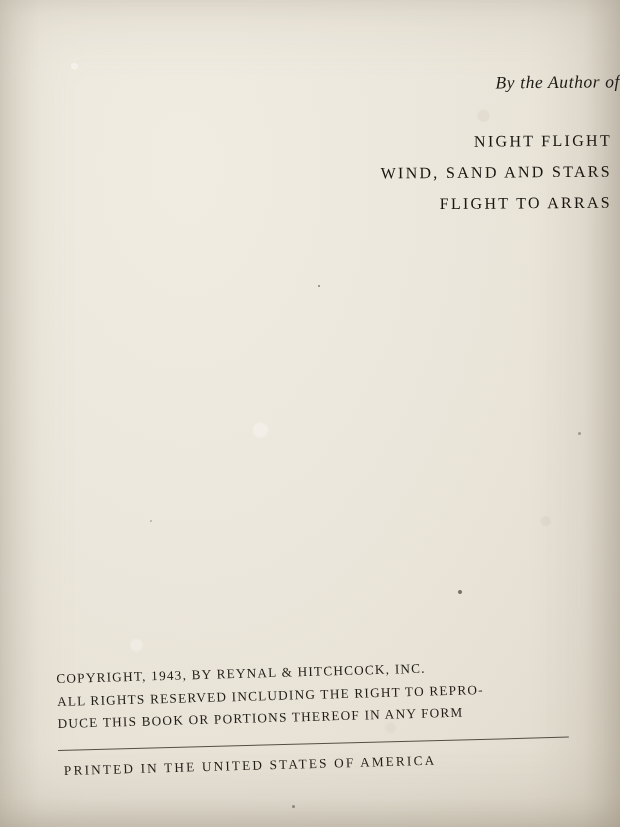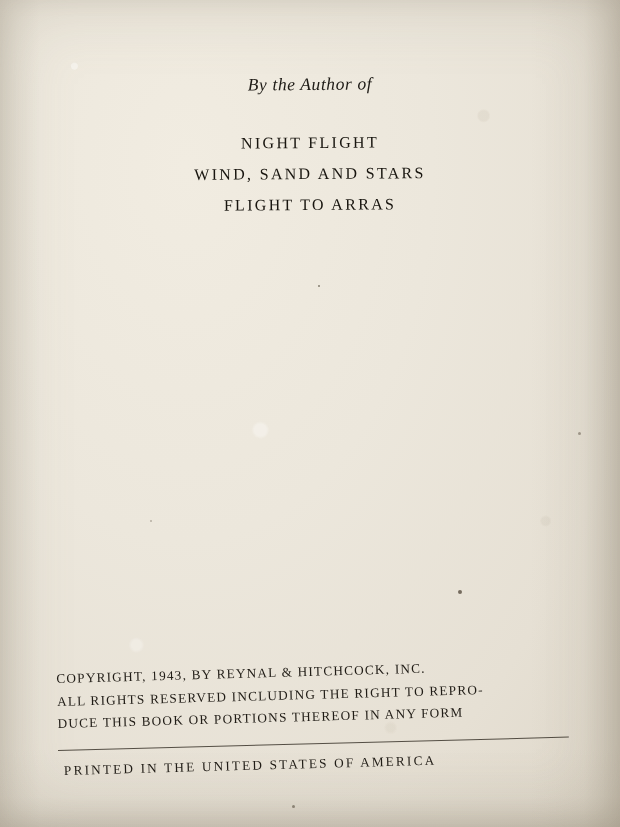--- a/index.html
+++ b/index.html
@@ -63,34 +63,34 @@
     opacity: 0.65;
     pointer-events: none;
   }
 
   
   .top-block {
     position: absolute;
     top: 74px;
     left: 0;
     right: 0;
-    text-align: center;
+    text-align: right;
   }
   .by-author {
     font-family: "Liberation Serif", serif;
     font-style: italic;
     font-size: 17.5px;
     color: #1d1a15;
     letter-spacing: 0.6px;
     margin: 0 0 32px 0;
     transform: rotate(-0.5deg);
   }
   .title-list {
     list-style: none;
-    margin: 0;
+    margin: 8px;
     padding: 0;
   }
   .title-list li {
     font-family: "Liberation Serif", serif;
     font-size: 16px;
     color: #18150f;
     letter-spacing: 2.3px;
     line-height: 1.95;
     transform: rotate(-0.45deg);
   }

